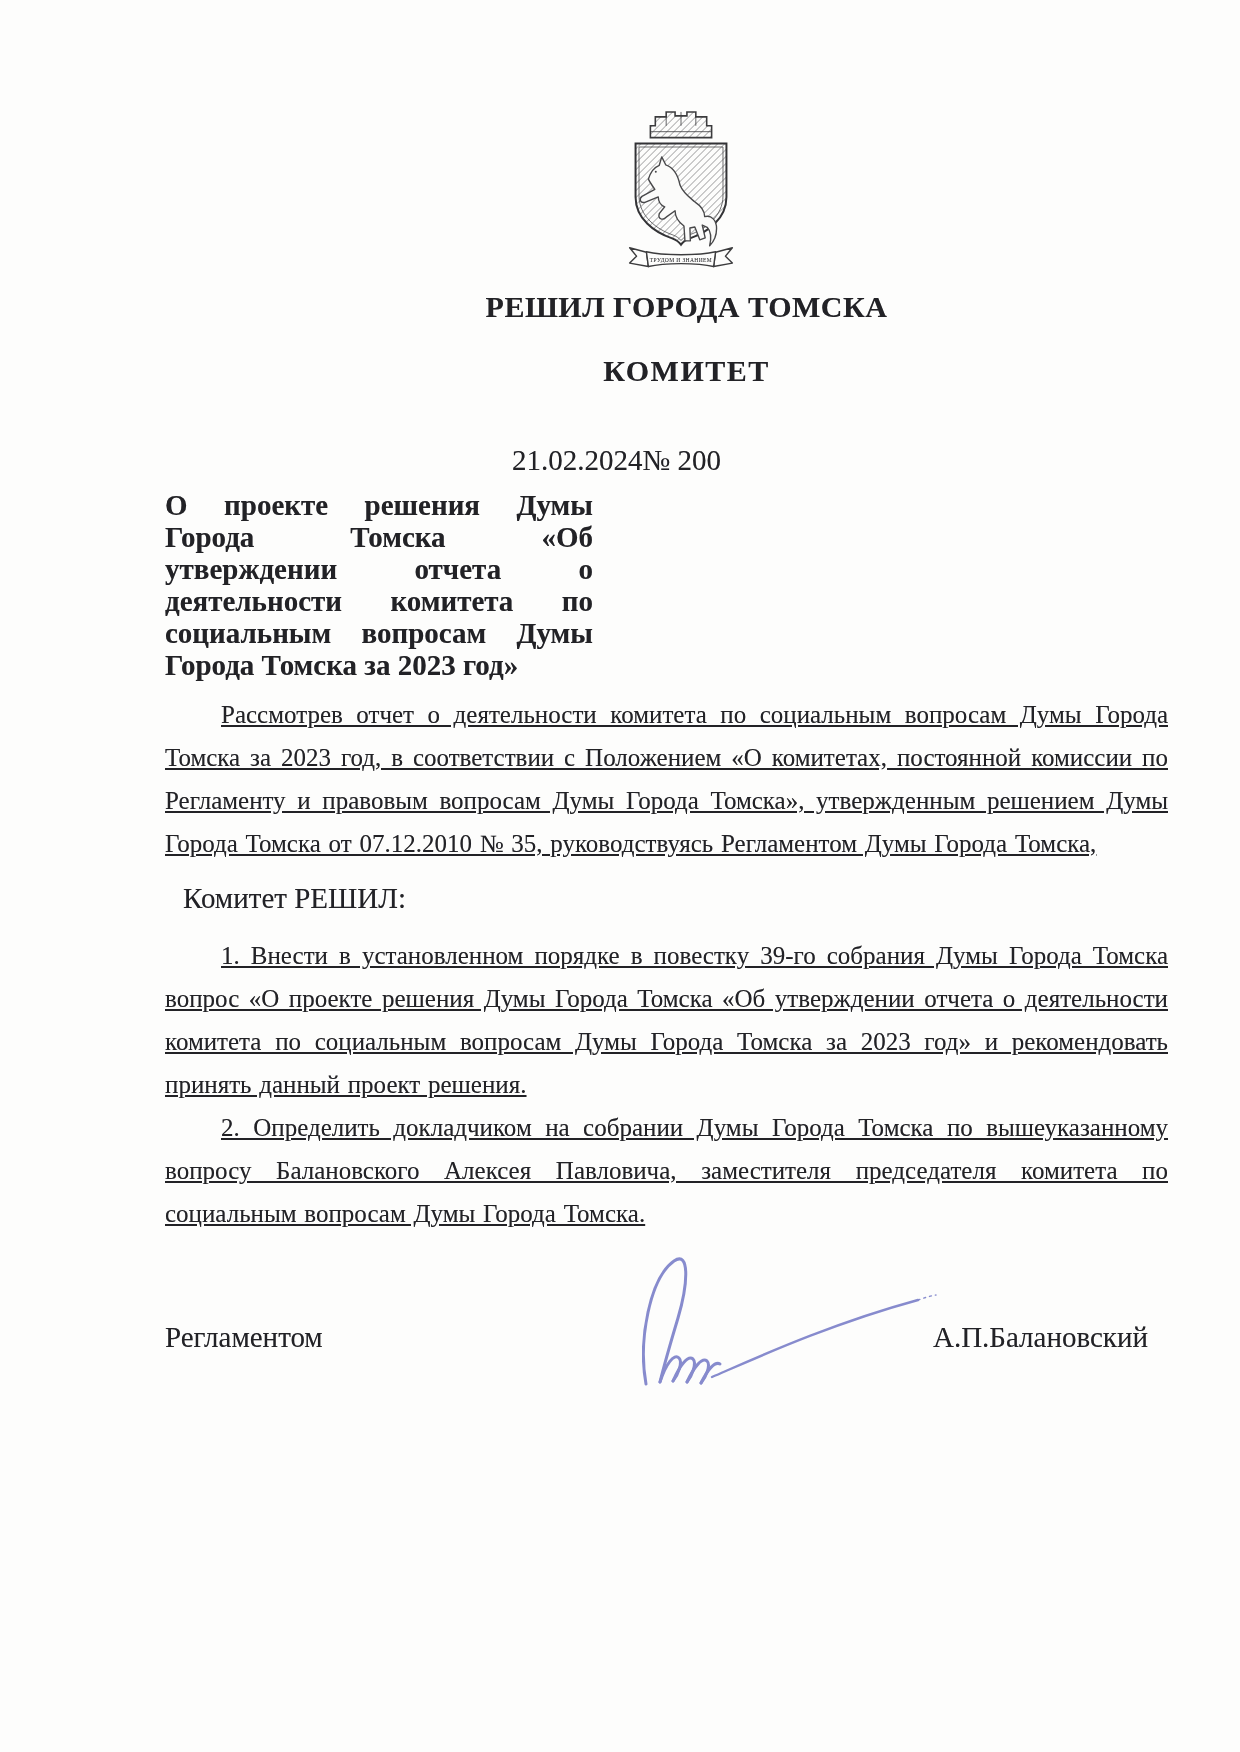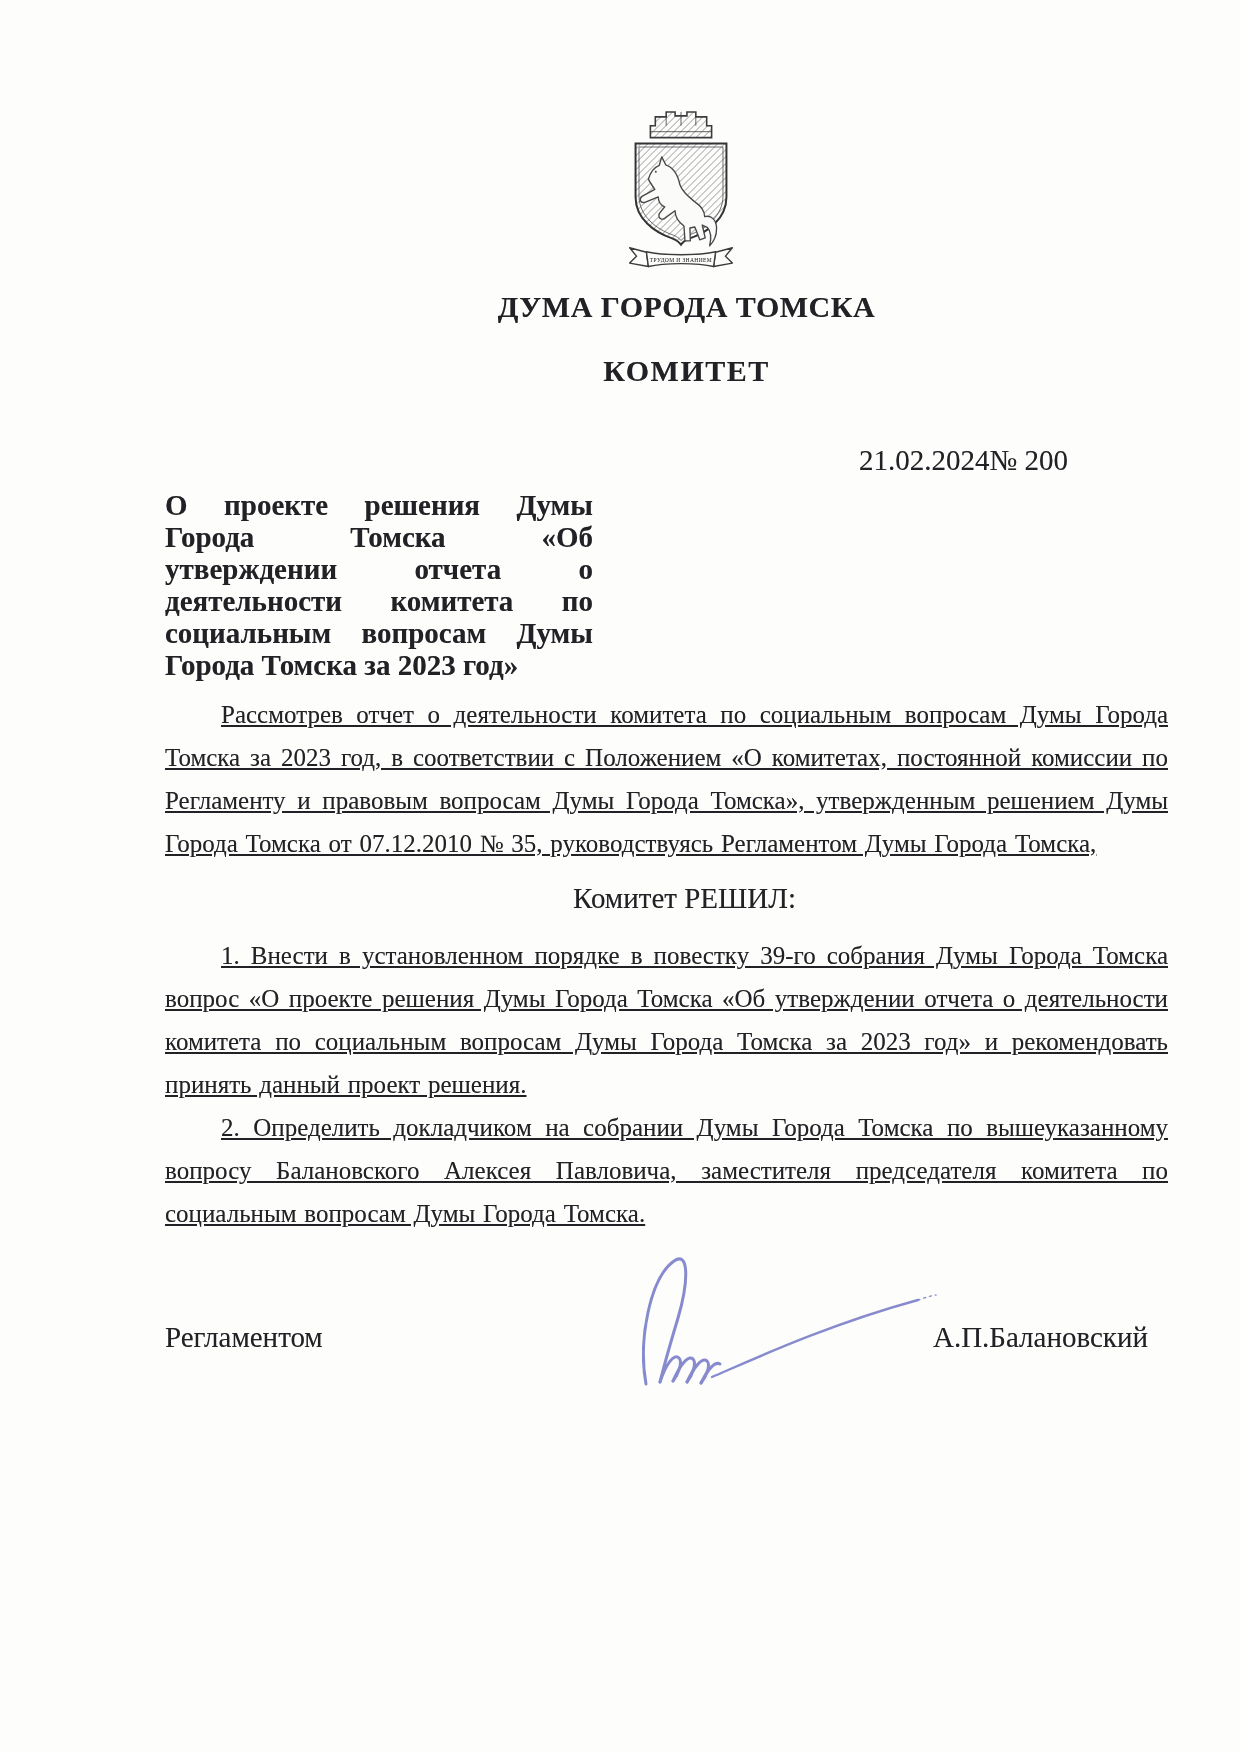--- a/index.html
+++ b/index.html
@@ -26,21 +26,21 @@
     font-weight:bold;
     letter-spacing:.5px;
     white-space:nowrap;
   }
   .org-title{margin-top:16px;font-size:30px;}
   .committee-title{margin-top:26px;font-size:32px;}
   .doc-type{margin-top:30px;font-size:30px;letter-spacing:1.5px;}
   .meta-row{
     margin-top:56px;
     display:flex;
-    justify-content:flex-end;
+    justify-content:center;
     align-items:baseline;
     font-size:29px;
   }
   .doc-number{margin-right:100px;}
   .subject{
     margin-top:12px;
     width:428px;
     font-size:29px;
     font-weight:bold;
     line-height:32px;
@@ -55,21 +55,20 @@
     text-align-last:left;
     text-indent:56px;
     word-spacing:1.5px;
     text-decoration:underline;
   }
   .par.first{margin-top:12px;}
   .resolved{
     margin:12px 0 14px 0;
     font-size:29px;
     line-height:43px;
-    text-align:center;
     transform:translateX(18px);
   }
   .par.item{margin-top:0;}
   .par.item1{margin-top:14px;}
   .sign-row{
     margin-top:86px;
     display:flex;
     justify-content:space-between;
     align-items:flex-end;
     font-size:29px;
@@ -137,21 +136,21 @@
 
       <g>
         <path d="M60 148 L43 143.5 L50 152 L43 159 L62 162.5 Z" fill="#fdfdfc" stroke="#3c3c3e" stroke-width="1.4" stroke-linejoin="round"></path>
         <path d="M130 148 L147 143.5 L140 152 L147 159 L128 162.5 Z" fill="#fdfdfc" stroke="#3c3c3e" stroke-width="1.4" stroke-linejoin="round"></path>
         <path d="M60 147.5 C76 151.5 114 151.5 130 147.5 L128 162.5 C112 158.5 78 158.5 62 162.5 Z" fill="#fdfdfc" stroke="#3c3c3e" stroke-width="1.4" stroke-linejoin="round"></path>
         <text x="95" y="157.8" text-anchor="middle" font-size="5.6" letter-spacing=".4" fill="#3c3c3e" font-family="'Liberation Serif','DejaVu Serif',serif">ТРУДОМ И ЗНАНИЕМ</text>
       </g>
     </svg>
   </div>
 
-  <div class="heading org-title">ДУМА ГОРОДА ТОМСКА</div>
+  <div class="heading org-title">РЕШИЛ ГОРОДА ТОМСКА</div>
   <div class="heading doc-type">КОМИТЕТ</div>
 
   <div class="meta-row">
     <span class="doc-date">21.02.2024</span>
     <span class="doc-number">№ 200</span>
   </div>
 
   <div class="subject">О проекте решения Думы Города Томска «Об утверждении отчета о деятельности комитета по социальным вопросам Думы Города Томска за 2023 год»</div>
 
   <p class="par first">Рассмотрев отчет о деятельности комитета по социальным вопросам Думы Города Томска за 2023 год, в соответствии с Положением «О комитетах, постоянной комиссии по Регламенту и правовым вопросам Думы Города Томска», утвержденным решением Думы Города Томска от 07.12.2010 № 35, руководствуясь Регламентом Думы Города Томска,</p>

